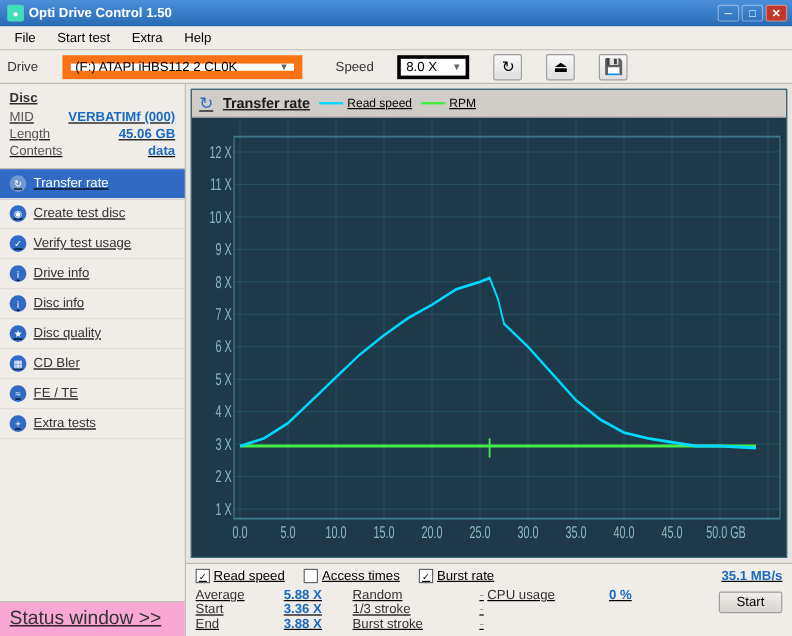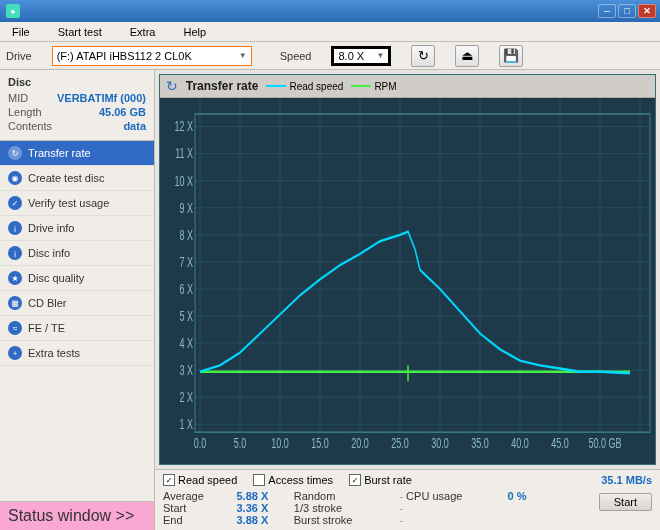--- a/index.html
+++ b/index.html
@@ -24,38 +24,38 @@
     .tb-btn.close { background: #c0392b; }
 
     
     .menu-bar {
       background: #f0ede8;
       height: 20px;
       display: flex;
       align-items: center;
       padding: 0 4px;
       border-bottom: 1px solid #c0bdb5;
-      gap: 12px;
+      gap: 2px;
     }
     .menu-item { padding: 2px 8px; font-size: 11px; cursor: pointer; border-radius: 2px; }
 
     
     .drive-bar {
       background: #f0ede8;
       height: 28px;
       display: flex;
       align-items: center;
       padding: 0 6px;
       border-bottom: 1px solid #c0bdb5;
       gap: 20px;
     }
     .drive-label { font-size: 11px; color: #333; }
     .drive-select {
       background: white;
-      border: 1px solid #f97316;
+      border: 7px solid #f97316;
       height: 20px;
       padding: 0 4px;
       font-size: 11px;
       width: 200px;
       display: flex;
       align-items: center;
       justify-content: space-between;
       cursor: pointer;
     }
     .speed-label { font-size: 11px; color: #333; margin-left: 8px; }
@@ -78,20 +78,21 @@
       display: flex; align-items: center; justify-content: center;
       cursor: pointer;
       border-radius: 2px;
       font-size: 13px;
     }
 
     
     .main-container {
       display: flex;
       height: calc(530px - 22px - 20px - 28px);
+      text-decoration: underline;
     }
 
     
     .sidebar {
       width: 155px;
       background: #f0ede8;
       border-right: 1px solid #c0bdb5;
       display: flex;
       flex-direction: column;
     }
@@ -192,20 +193,21 @@
 
     
     .sel-arrow { font-size: 8px; color: #666; }
   </style>
 </head>
 <body>
 
 <div class="title-bar">
   <div class="title-bar-left">
     <div class="title-bar-icon">●</div>
+    <span>Opti Drive Control 1.50</span>
   </div>
   <div class="title-bar-buttons">
     <div class="tb-btn">─</div>
     <div class="tb-btn">□</div>
     <div class="tb-btn close">✕</div>
   </div>
 </div>
 
 <div class="menu-bar">
   <div class="menu-item">File</div>

